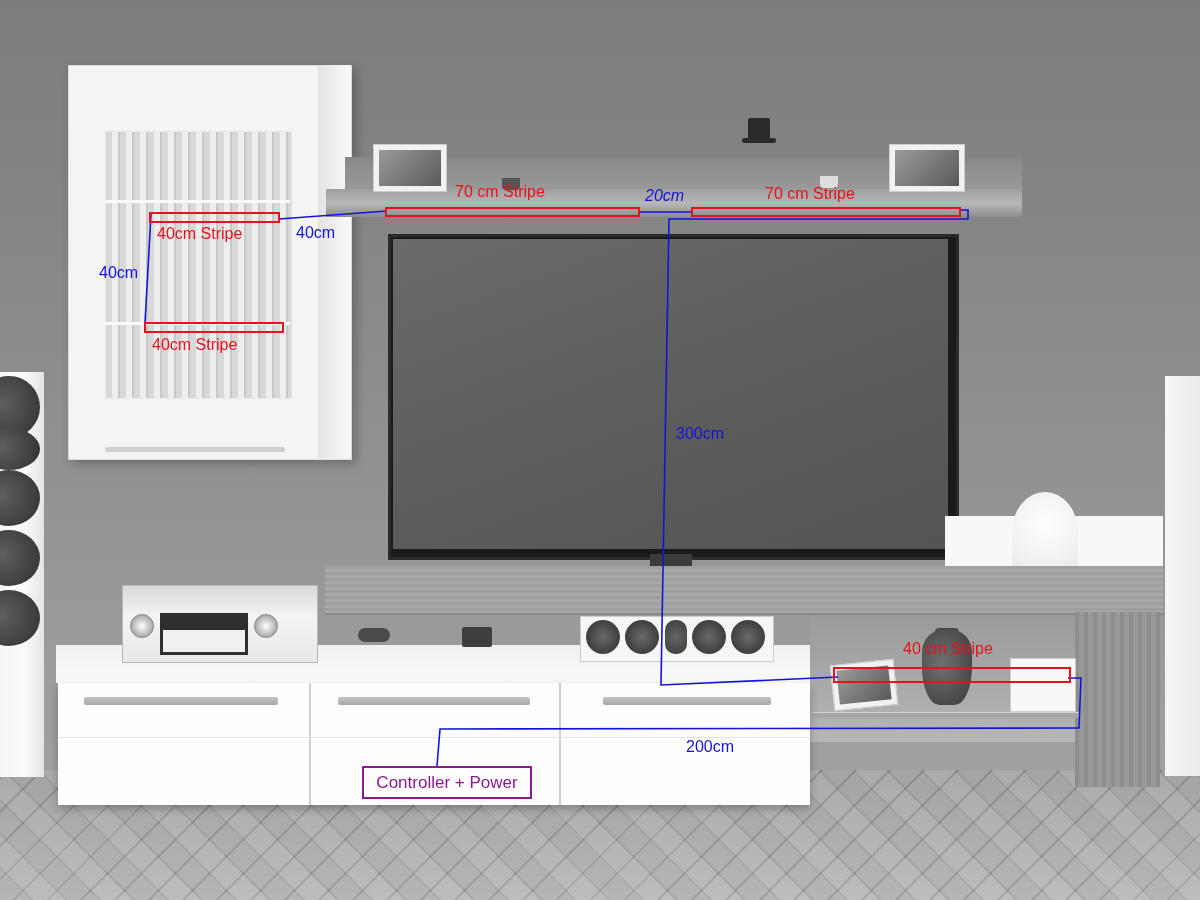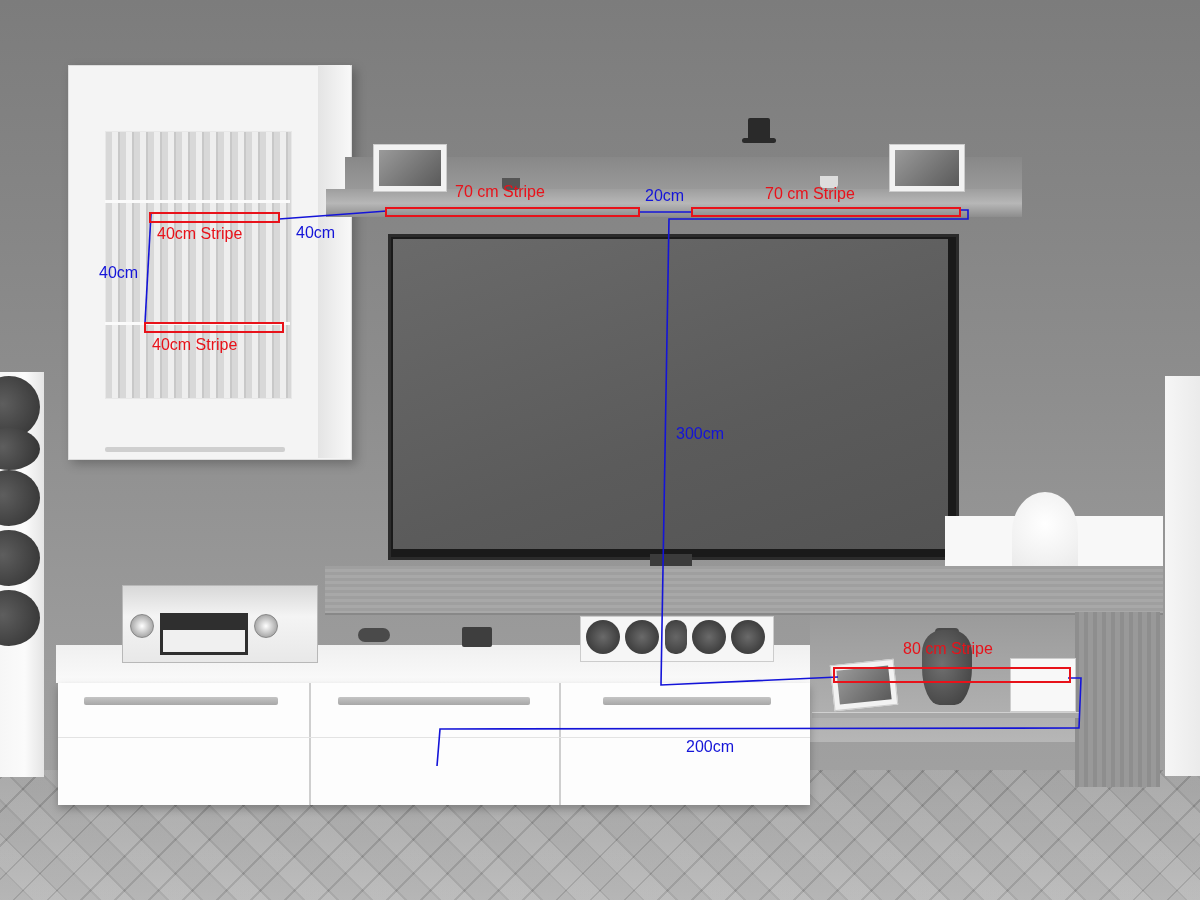--- a/index.html
+++ b/index.html
@@ -170,22 +170,25 @@
   <div class="abs stripe" style="left:149px;top:212px;width:131px;height:11px;"></div>
   <div class="abs stripe" style="left:144px;top:322px;width:140px;height:11px;"></div>
   <div class="abs stripe" style="left:385px;top:207px;width:255px;height:10px;"></div>
   <div class="abs stripe" style="left:691px;top:207px;width:270px;height:10px;"></div>
   <div class="abs stripe" style="left:833px;top:667px;width:238px;height:16px;"></div>
 
   <div class="abs lbl-red" style="left:157px;top:225px;">40cm Stripe</div>
   <div class="abs lbl-red" style="left:152px;top:336px;">40cm Stripe</div>
   <div class="abs lbl-red" style="left:455px;top:183px;">70 cm Stripe</div>
   <div class="abs lbl-red" style="left:765px;top:185px;">70 cm Stripe</div>
-  <div class="abs lbl-red" style="left:903px;top:640px;">80 cm Stripe</div>
+  <div class="abs lbl-red" style="left:903px;top:640px;">40 cm Stripe</div>
 
   <div class="abs lbl-blue" style="left:296px;top:224px;">40cm</div>
   <div class="abs lbl-blue" style="left:99px;top:264px;">40cm</div>
-  <div class="abs lbl-blue" style="left:645px;top:187px;">20cm</div>
+  <div class="abs lbl-blue" style="left:645px;top:187px;font-style:italic;">20cm</div>
   <div class="abs lbl-blue" style="left:676px;top:425px;">300cm</div>
   <div class="abs lbl-blue" style="left:686px;top:738px;">200cm</div>
 
+  <div class="abs ctrl-box">
+    <span>Controller + Power</span>
+  </div>
 
 </div>
 
 </body></html>

